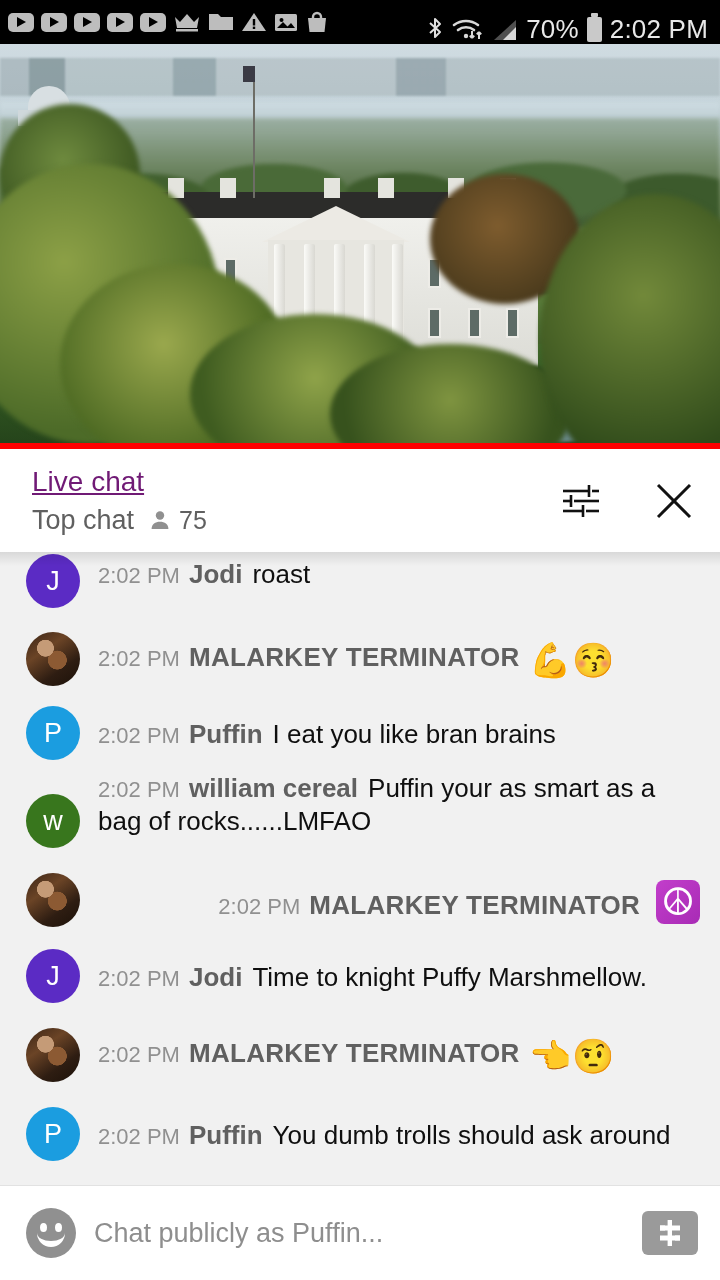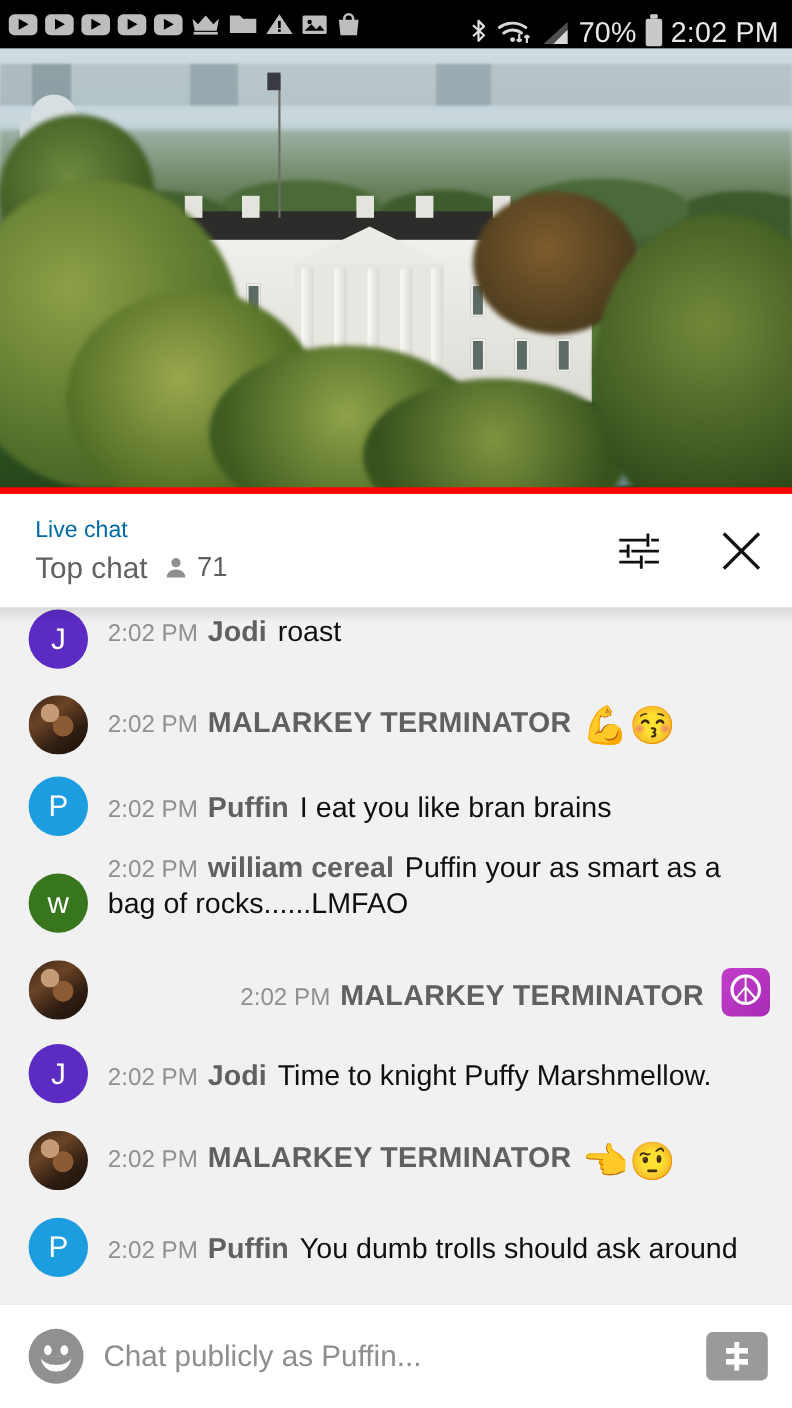--- a/index.html
+++ b/index.html
@@ -162,21 +162,21 @@
     background: #ff0000;
   }
 
   
   .chat-header {
     position: absolute; top: 449px; left: 0; width: 720px; height: 103px;
     background: #fff; display: flex; align-items: center;
     padding: 0 22px 0 32px;
   }
   .ch-left { display: flex; flex-direction: column; gap: 7px; }
-  .ch-title { font-size: 21px; color: #0369a1; font-weight: 400; }
+  .ch-title { font-size: 28px; color: #701a75; font-weight: 400; text-decoration: underline; }
   .ch-sub { display: flex; align-items: center; gap: 14px; }
   .ch-subtext { font-size: 27px; color: #606060; }
   .ch-count { display: flex; align-items: center; gap: 7px; }
   .ch-countnum { font-size: 25px; color: #606060; }
   .ch-actions { margin-left: auto; display: flex; align-items: center; gap: 46px; }
   .ch-btn { width: 48px; height: 48px; display: flex; align-items: center; justify-content: center; cursor: pointer; }
 
   
   .chat-list {
     position: absolute; top: 552px; left: 0; width: 720px; height: 633px;
@@ -364,21 +364,21 @@
   <div class="chat-header">
     <div class="ch-left">
       <div class="ch-title">Live chat</div>
       <div class="ch-sub">
         <span class="ch-subtext">Top chat</span>
         <span class="ch-count">
           <svg width="24" height="24" viewBox="0 0 24 24">
             <circle cx="12" cy="7.5" r="4.2" fill="#909090"></circle>
             <path d="M3.6 21c0-4.7 3.8-7.2 8.4-7.2s8.4 2.5 8.4 7.2z" fill="#909090"></path>
           </svg>
-          <span class="ch-countnum">71</span>
+          <span class="ch-countnum">75</span>
         </span>
       </div>
     </div>
     <div class="ch-actions">
       <div class="ch-btn">
         <svg width="44" height="44" viewBox="0 0 44 44">
           <g stroke="#111" stroke-width="2.6" stroke-linecap="butt">
             <line x1="5" y1="12" x2="30" y2="12"></line>
             <line x1="34" y1="12" x2="41" y2="12"></line>
             <line x1="5" y1="22" x2="12" y2="22"></line>

